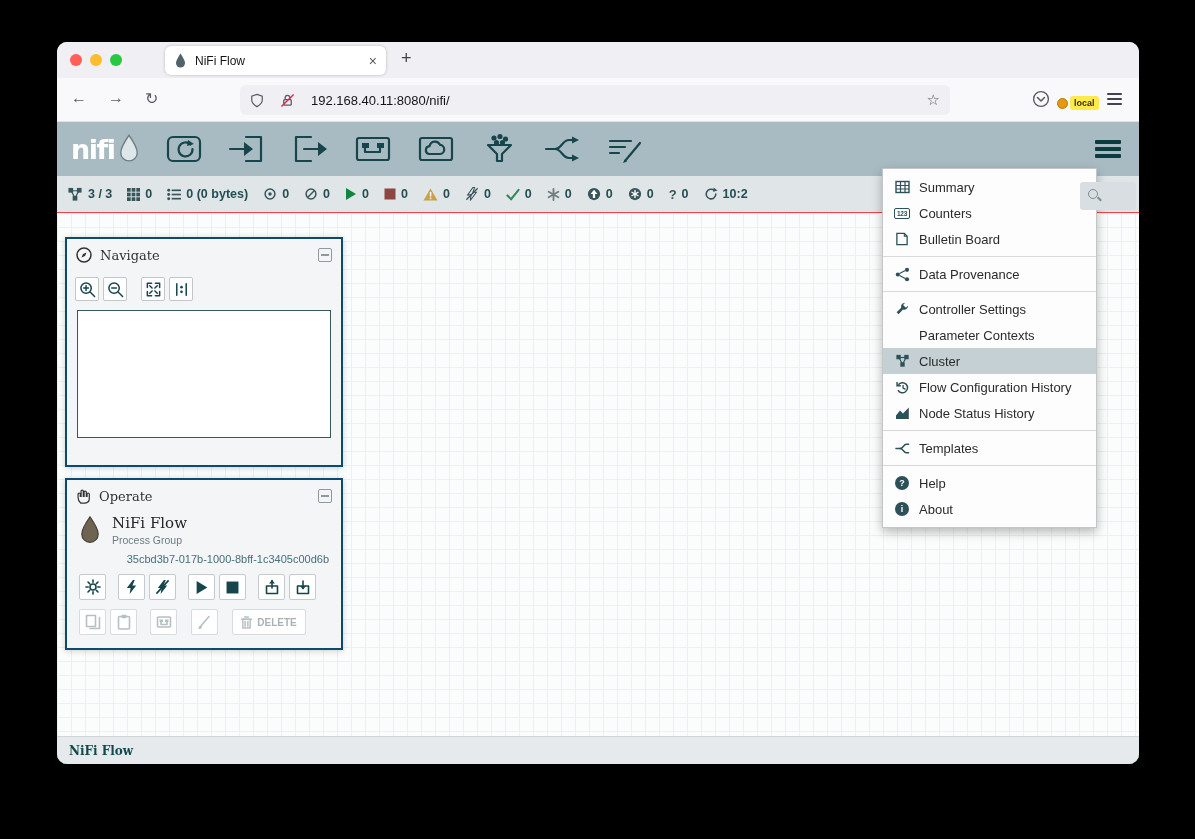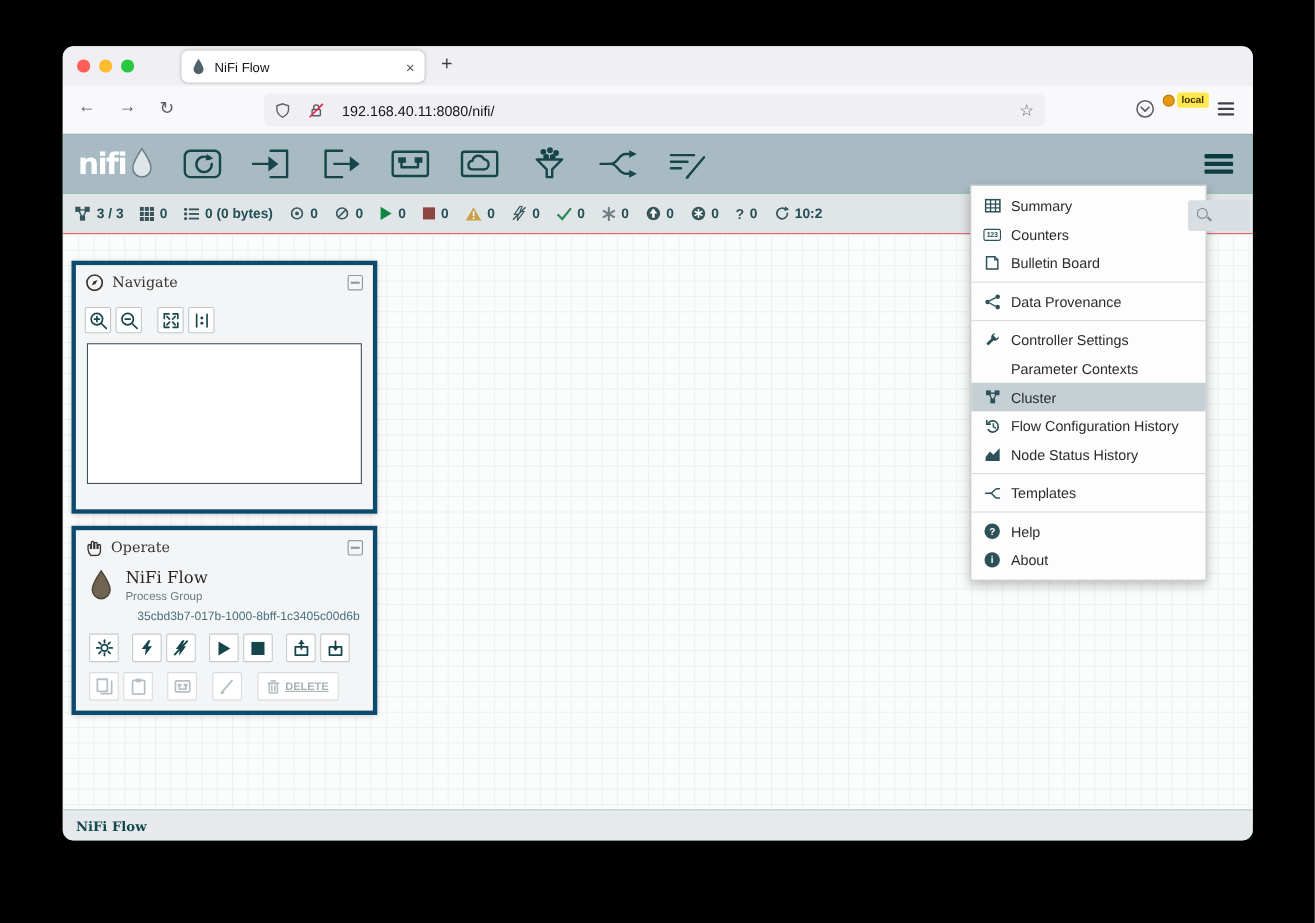--- a/index.html
+++ b/index.html
@@ -17,21 +17,21 @@
   .tab-title{flex:1;font-size:12px;color:#15141a;white-space:nowrap;overflow:hidden;}
   .tab-close{font-size:14px;color:#5b5b66;line-height:1;}
   .newtab{position:absolute;left:344px;top:6px;font-size:18px;color:#42414d;}
   .navbar{position:relative;height:44px;background:#f9f9fb;border-bottom:1px solid #e0e0e6;}
   .navbtns{position:absolute;left:14px;top:11px;display:flex;gap:21px;font-size:16px;color:#5b5b66;}
   .urlbar{position:absolute;left:183px;top:7px;width:710px;height:30px;background:#f0f0f4;border-radius:6px;
     display:flex;align-items:center;padding:0 10px;gap:16px;}
   .url-text{flex:1;font-size:13px;color:#15141a;white-space:nowrap;overflow:hidden;}
   .star{font-size:15px;color:#5b5b66;}
   .pocket{position:absolute;left:975px;top:12px;}
-  .container-badge{position:absolute;left:1000px;top:6px;display:flex;align-items:center;gap:2px;}
+  .container-badge{position:absolute;left:1000px;top:18px;display:flex;align-items:center;gap:2px;}
   .cb-dot{width:11px;height:11px;border-radius:50%;background:#e59812;border:1px solid #b97b0a;}
   .cb-tag{background:#ffe94d;border-radius:3px;font-size:9px;font-weight:bold;color:#3e2f00;padding:2px 4px;}
   .ff-burger{position:absolute;left:1050px;top:15px;display:flex;flex-direction:column;gap:3px;}
   .ff-burger i{display:block;width:15px;height:2px;background:#42414d;border-radius:1px;}
   
   .app{position:absolute;left:0;right:0;top:80px;bottom:0;background:#15803d;}
   .nifi-header{position:relative;height:54px;background:#a8bbc3;display:flex;align-items:center;}
   .logo{display:flex;align-items:center;padding-left:14px;gap:4px;}
   .logo-text{font-family:"DejaVu Sans",sans-serif;font-weight:bold;font-size:27px;color:#fff;
     letter-spacing:-1.5px;line-height:1;}
@@ -47,21 +47,21 @@
   .sitem{display:flex;align-items:center;gap:5px;}
   .sitem svg{display:block;}
   .q{font-weight:bold;font-size:13px;color:#37565c;}
   .canvas{position:absolute;left:0;right:0;top:91px;bottom:28px;background-color:#fbfcfc;
     background-image:linear-gradient(#edf0f2 1px,transparent 1px),
       linear-gradient(90deg,#edf0f2 1px,transparent 1px);background-size:14px 14px;}
   .nifi-footer{position:absolute;left:0;right:0;bottom:0;height:28px;background:#e6eaec;
     border-top:1px solid #cfd6d9;display:flex;align-items:center;padding-left:12px;
     font-family:"DejaVu Serif",serif;font-weight:bold;font-size:12px;color:#12494d;}
   
-  .panel{position:absolute;left:8px;width:278px;background:#f3f5f6;border:4px solid #0c4a6e;
+  .panel{position:absolute;left:8px;width:278px;background:#f3f5f6;border:2px solid #0c4a6e;
     box-shadow:0 1px 6px rgba(0,0,0,.18);z-index:10;}
   .panel-header{height:32px;display:flex;align-items:center;padding:0 9px;gap:8px;}
   .panel-title{flex:1;font-family:"DejaVu Serif",serif;font-size:13px;color:#333;}
   .collapse{width:14px;height:14px;border:1px solid #8f9a9e;border-radius:2px;display:flex;
     align-items:center;justify-content:center;}
   .collapse i{display:block;width:8px;height:1.5px;background:#8f9a9e;}
   .navigate{top:115px;height:230px;}
   .nav-btn-row{display:flex;align-items:center;margin:6px 0 0 8px;}
   .sqbtn{width:24px;height:24px;background:#fff;border:1px solid #bfc7ca;border-radius:2px;
     display:flex;align-items:center;justify-content:center;}
@@ -76,21 +76,21 @@
   .op-row{display:flex;align-items:center;margin-top:9px;}
   .obtn{width:27px;height:26px;background:#fff;border:1px solid #c4cbce;border-radius:2px;
     display:flex;align-items:center;justify-content:center;}
   .obtn.dis{border-color:#d7dcde;}
   .ok{stroke:#17454c;fill:none;stroke-width:1.6;stroke-linecap:round;stroke-linejoin:round;}
   .okf{fill:#17454c;stroke:none;}
   .dk{stroke:#b6bfc3;fill:none;stroke-width:1.6;stroke-linecap:round;stroke-linejoin:round;}
   .dkf{fill:#b6bfc3;stroke:none;}
   .delete-btn{width:74px;height:26px;background:#fff;border:1px solid #d7dcde;border-radius:2px;
     display:flex;align-items:center;justify-content:center;gap:5px;font-size:10px;font-weight:bold;
-    color:#a9b2b6;text-decoration:underline;}
+    color:#a9b2b6;}
   
   .gmenu{position:absolute;left:825px;top:46px;width:215px;background:#fdfdfd;border:1px solid #c2c6c8;
     box-shadow:0 4px 10px rgba(0,0,0,.28);padding:5px 0;z-index:40;}
   .mitem{height:26px;display:flex;align-items:center;gap:9px;padding:0 11px;font-size:13px;color:#2b2b2b;}
   .mitem.hl{background:#c5d0d5;}
   .mi{width:16px;display:flex;align-items:center;justify-content:center;flex:none;color:#2d5158;}
   .mdivider{border-top:1px solid #d9d9d9;margin:4px 0;}
   .circle-badge{width:14px;height:14px;border-radius:50%;background:#2d5158;color:#fff;font-size:9px;
     font-weight:bold;display:flex;align-items:center;justify-content:center;}
   .cnt-box{width:16px;height:11px;border:1.3px solid #2d5158;border-radius:2px;font-size:6.5px;

